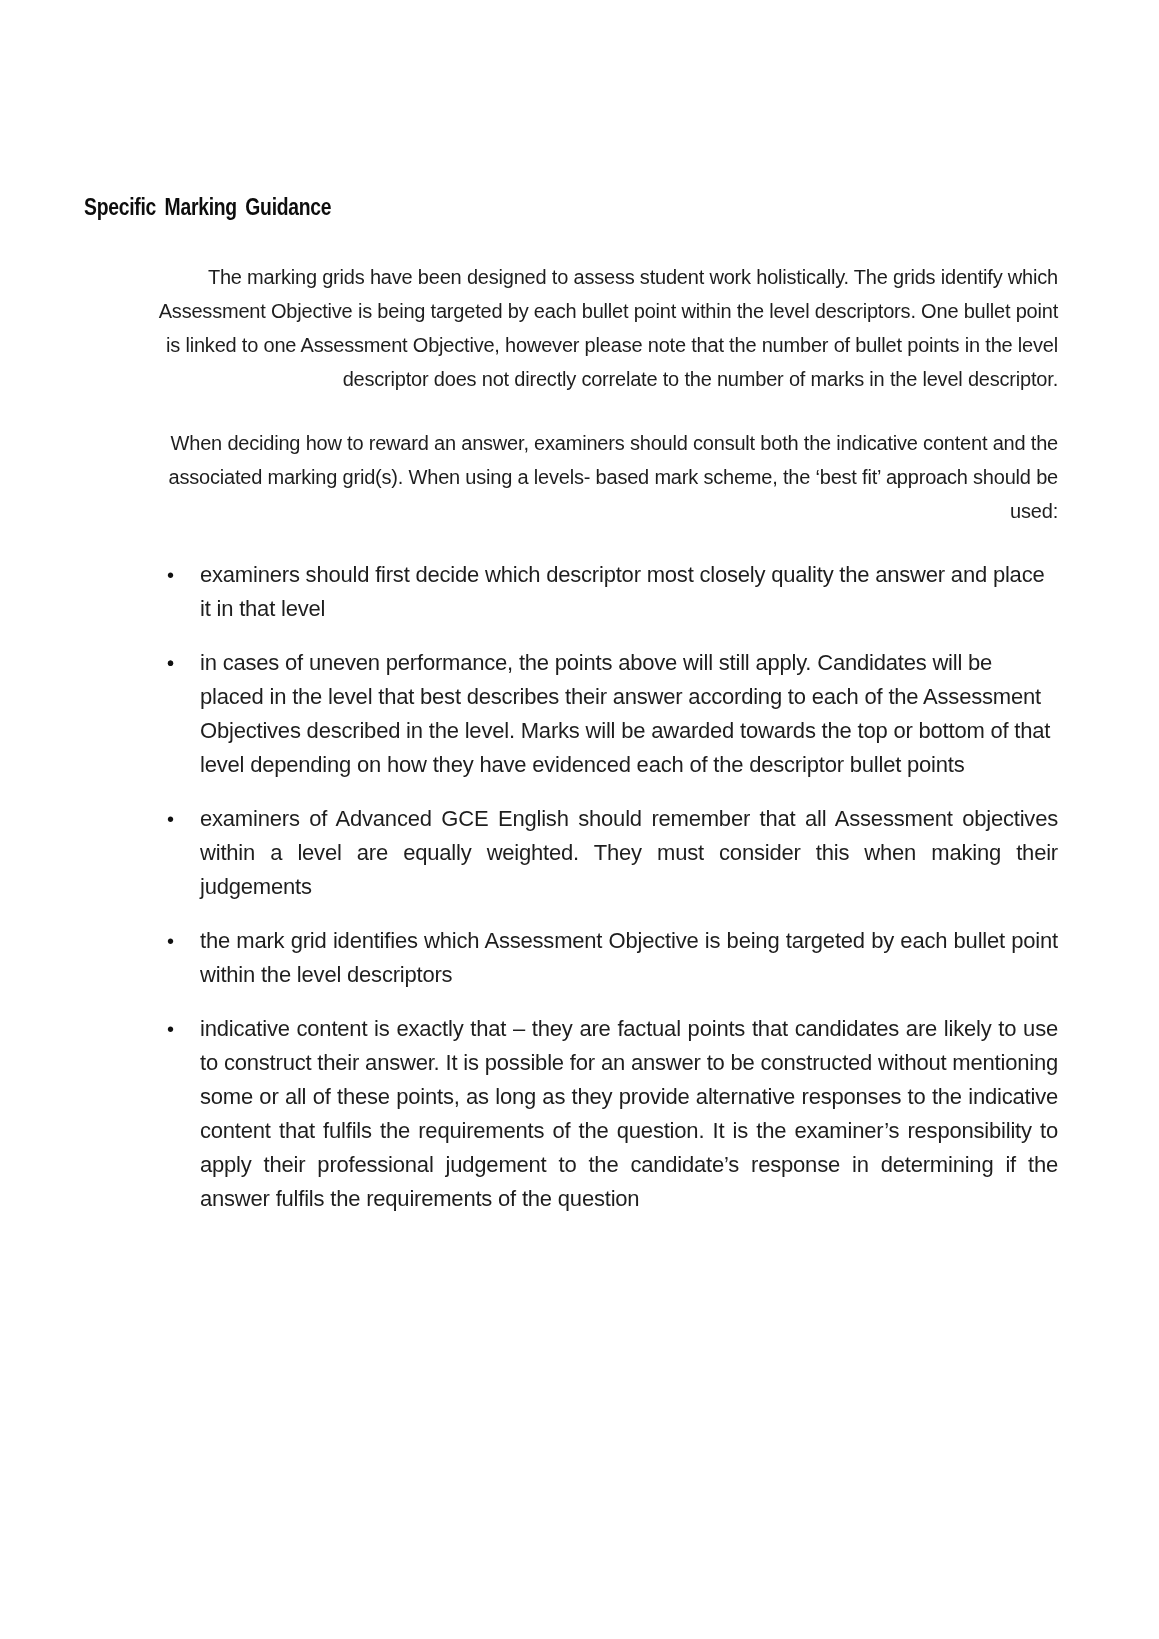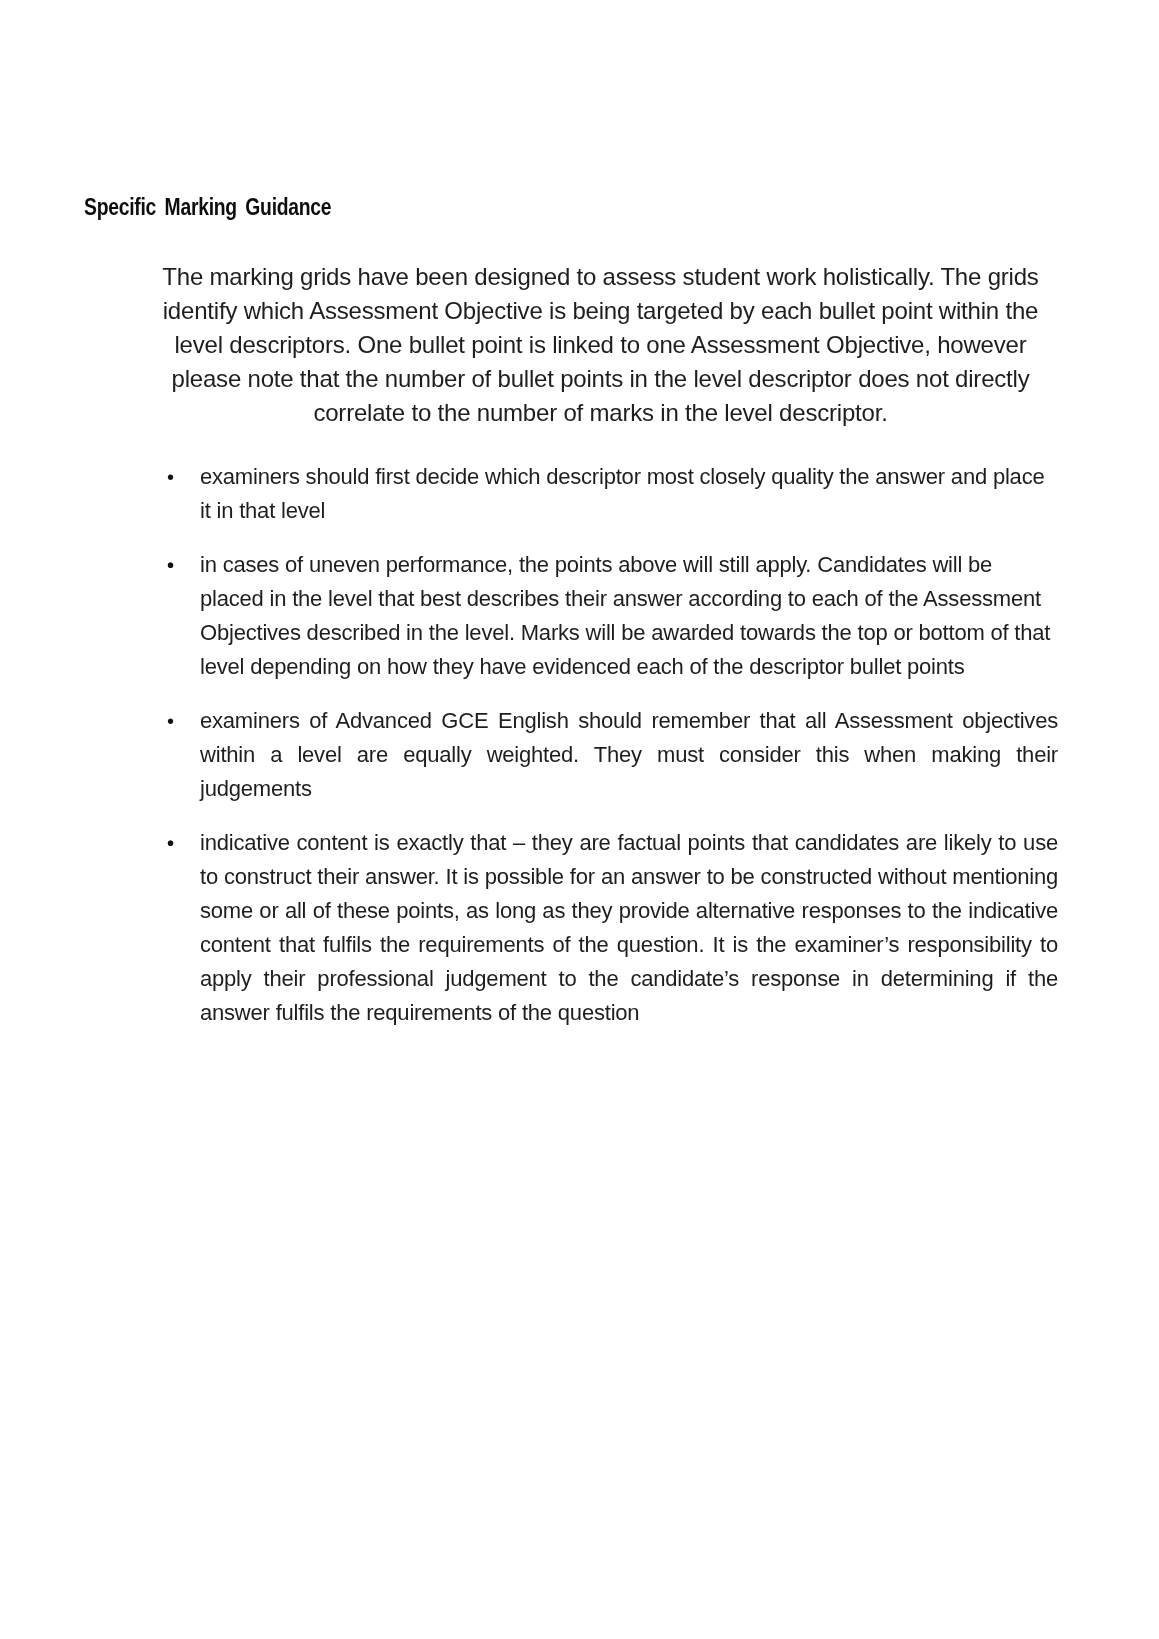--- a/index.html
+++ b/index.html
@@ -29,24 +29,24 @@
     color: #0d0d0d;
     letter-spacing: -0.3px;
     word-spacing: 4px;
     transform: scaleX(0.84);
     transform-origin: 0 50%;
     white-space: nowrap;
   }
   .para {
     margin: 0 0 30px 59px;
     width: 915px;
-    font-size: 24px;
+    font-size: 20px;
     line-height: 34px;
     letter-spacing: -0.2px;
-    text-align: center;
+    text-align: right;
   }
   ul.bullet-list {
     list-style: none;
     margin: 30px 0 0 83px;
     padding: 0;
   }
   ul.bullet-list li {
     position: relative;
     box-sizing: content-box;
     width: 858px;
@@ -70,39 +70,41 @@
 </style>
 </head>
 <body>
 
 <div class="page">
 
   <h1 class="doc-heading">Specific Marking Guidance</h1>
 
   <p class="para">The marking grids have been designed to assess student work holistically. The grids identify which Assessment Objective is being targeted by each bullet point within the level descriptors. One bullet point is linked to one Assessment Objective, however please note that the number of bullet points in the level descriptor does not directly correlate to the number of marks in the level descriptor.</p>
 
+  <p class="para">When deciding how to reward an answer, examiners should consult both the indicative content and the associated marking grid(s). When using a levels- based mark scheme, the ‘best fit’ approach should be used:</p>
 
   <ul class="bullet-list">
     <li class="align-left">
       <span class="dot">•</span>
       <span>examiners should first decide which descriptor most closely quality the answer and place it in that level</span>
     </li>
     <li class="align-left">
       <span class="dot">•</span>
     </li>
     <li class="align-left">
       <span class="dot">•</span>
       <span>in cases of uneven performance, the points above will still apply. Candidates will be placed in the level that best describes their answer according to each of the Assessment Objectives described in the level. Marks will be awarded towards the top or bottom of that level depending on how they have evidenced each of the descriptor bullet points</span>
     </li>
     <li class="align-justify">
       <span class="dot">•</span>
       <span>examiners of Advanced GCE English should remember that all Assessment objectives within a level are equally weighted. They must consider this when making their judgements</span>
     </li>
     <li class="align-justify">
       <span class="dot">•</span>
+      <span>the mark grid identifies which Assessment Objective is being targeted by each bullet point within the level descriptors</span>
     </li>
     <li class="align-justify">
       <span class="dot">•</span>
       <span>indicative content is exactly that – they are factual points that candidates are likely to use to construct their answer. It is possible for an answer to be constructed without mentioning some or all of these points, as long as they provide alternative responses to the indicative content that fulfils the requirements of the question. It is the examiner’s responsibility to apply their professional judgement to the candidate’s response in determining if the answer fulfils the requirements of the question</span>
     </li>
   </ul>
 
 </div>
 
 </body></html>

